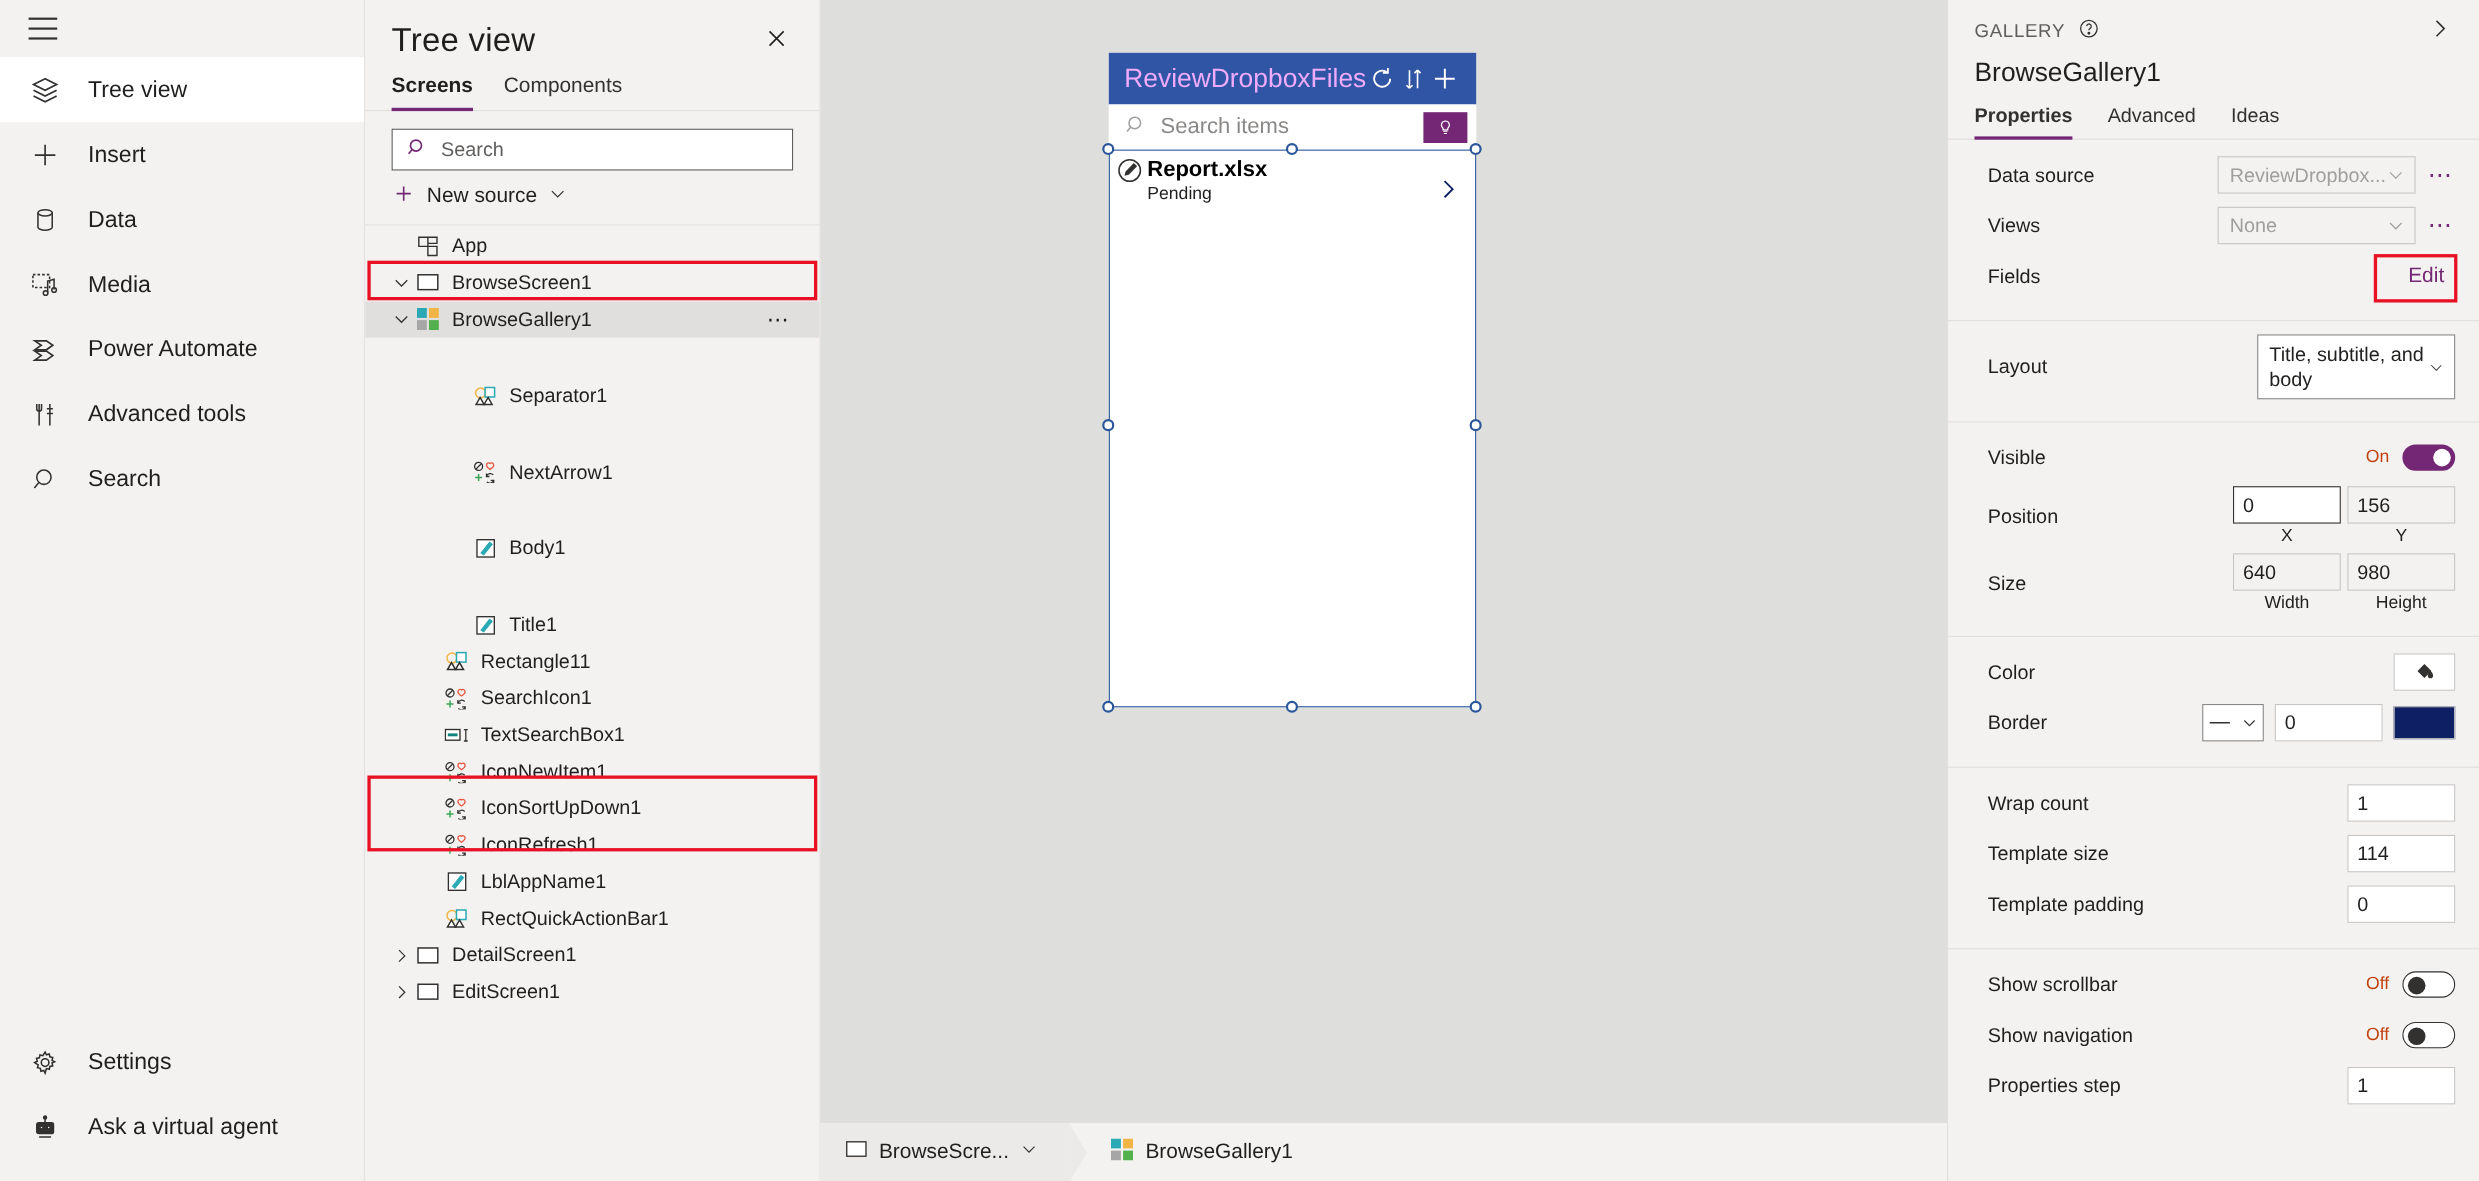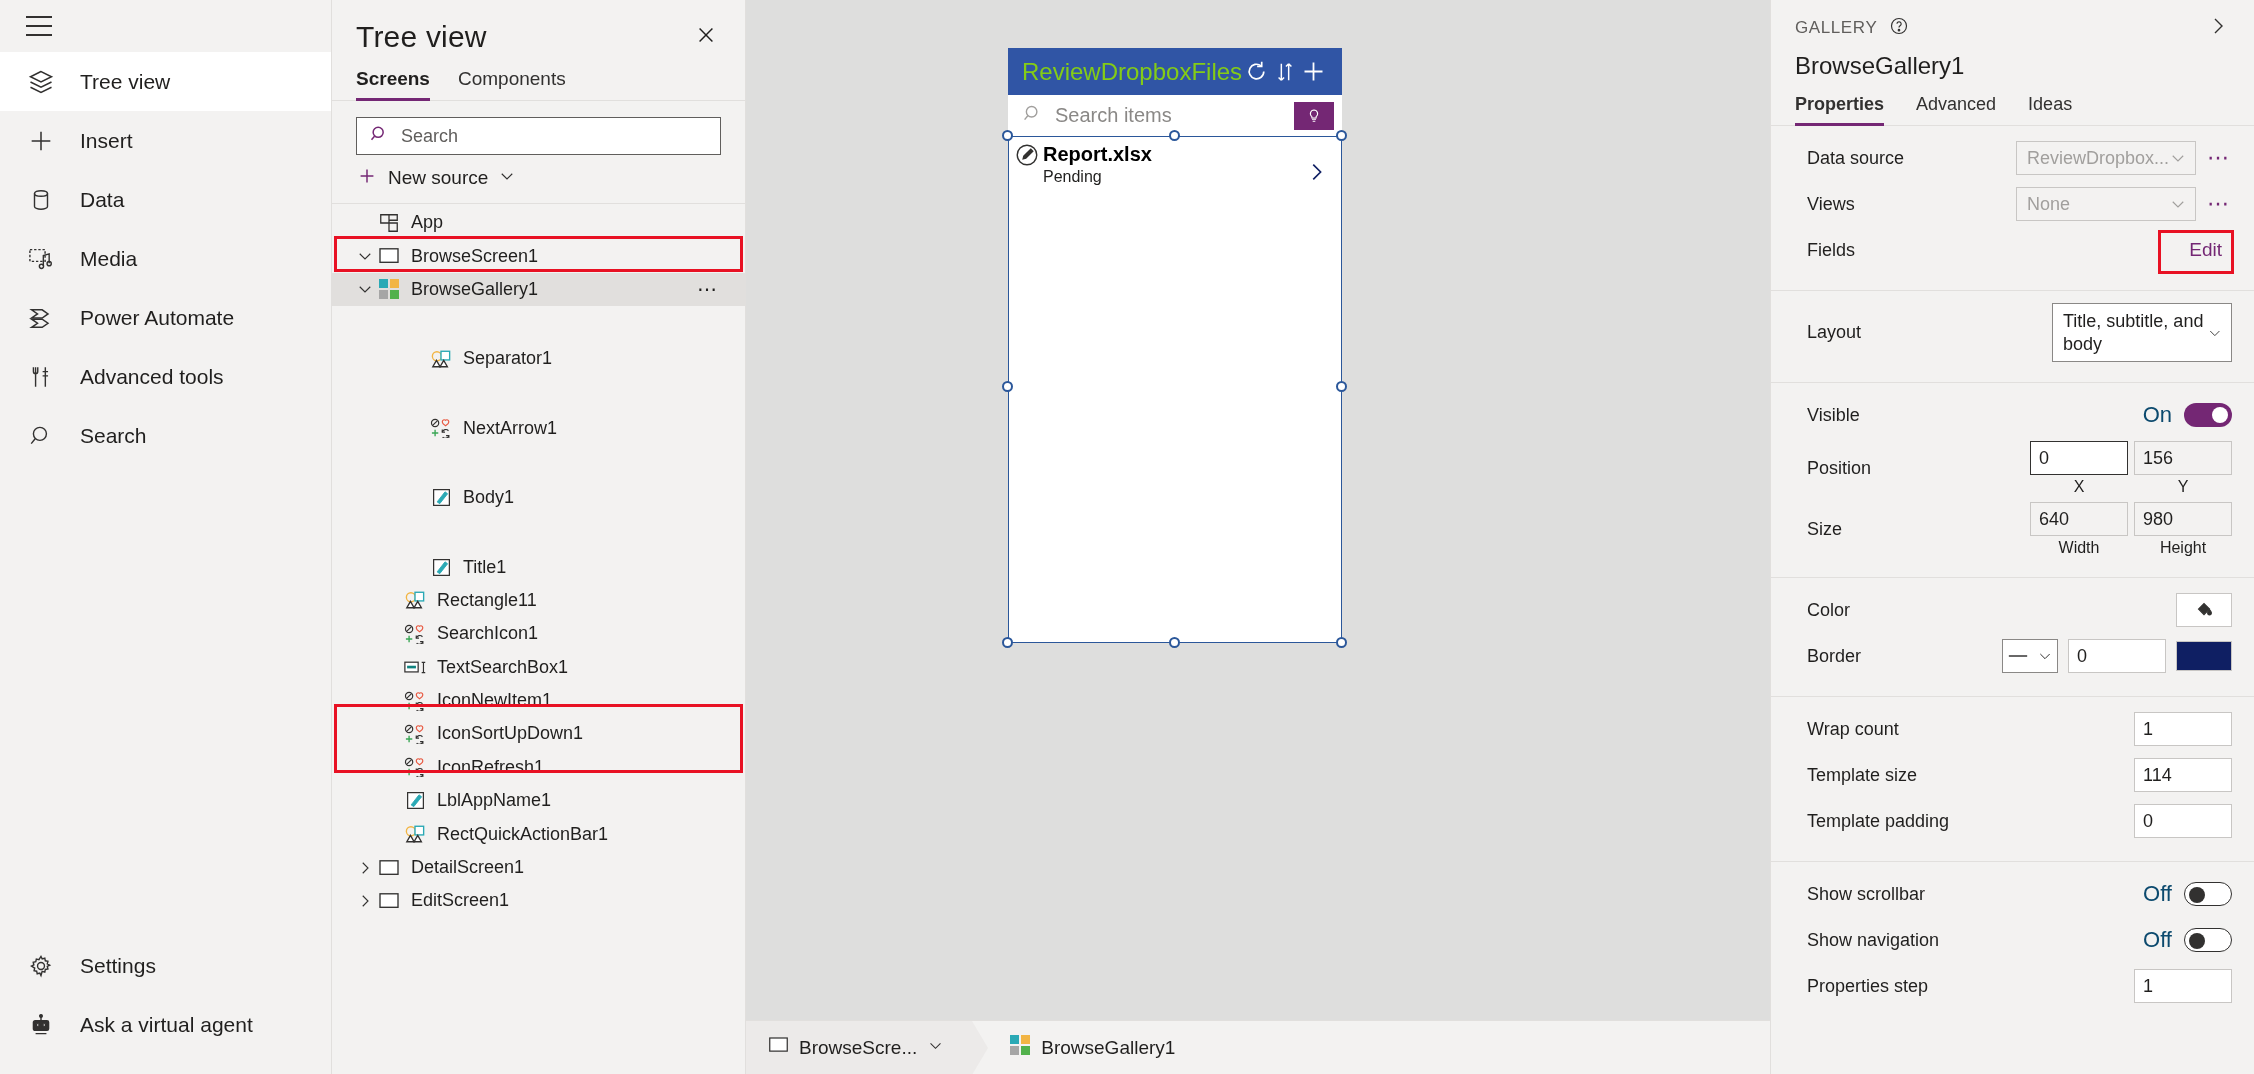--- a/index.html
+++ b/index.html
@@ -75,21 +75,21 @@
 
   
   .canvas-col { flex: 1; display: flex; flex-direction: column; min-width: 0; }
   .canvas { flex: 1; background: #dededd; position: relative; overflow: hidden; }
   .phone {
     position: absolute; left: 262px; top: 48px; width: 334px; height: 595px; background: #fff;
   }
   .phone-header {
     height: 47px; background: #3055a5; display: flex; align-items: center; padding: 0 14px; gap: 0;
   }
-  .phone-title { color: #84cc16; font-size: 24px; white-space: nowrap; }
+  .phone-title { color: #f0abfc; font-size: 24px; white-space: nowrap; }
   .ph-icon { width: 36px; height: 36px; display: flex; align-items: center; justify-content: center; }
   .phone-search {
     height: 41px; background: #fff; display: flex; align-items: center; padding: 0 8px 0 14px; gap: 12px;
   }
   .phone-search-text { color: #8a8886; font-size: 20px; flex: 1; }
   .bulb-btn { width: 40px; height: 28px; background: #742774; display: flex; align-items: center; justify-content: center; }
   .gallery-sel { position: absolute; left: 0; right: 0; top: 88px; bottom: 0; border: 1.6px solid #2b579a; }
   .gal-item { height: 61px; display: flex; align-items: flex-start; padding: 6px 0 0 8px; position: relative; }
   .gal-title { font-size: 20px; font-weight: 700; color: #000; line-height: 1.15; }
   .gal-sub { font-size: 16px; color: #201f1e; margin-top: 2px; }
@@ -148,21 +148,21 @@
     display: flex; align-items: center; justify-content: space-between; padding: 0 8px 0 10px;
     font-size: 18px; color: #a19f9d; cursor: pointer;
   }
   .dots { color: #742774; font-size: 22px; letter-spacing: 2px; width: 26px; text-align: center; cursor: pointer; }
   .edit-link { color: #742774; font-size: 19px; cursor: pointer; padding: 4px 10px; }
   .layout-box {
     width: 180px; min-height: 52px; border: 1px solid #8a8886; background: #fff; display: flex;
     align-items: center; justify-content: space-between; padding: 6px 8px 6px 10px; font-size: 18px;
     color: #201f1e; line-height: 1.25; cursor: pointer;
   }
-  .toggle-label { font-size: 22px; color: #0c4a6e; margin-right: 12px; }
+  .toggle-label { font-size: 16px; color: #c2410c; margin-right: 12px; }
   .toggle { width: 48px; height: 24px; border-radius: 12px; position: relative; cursor: pointer; }
   .toggle.on { background: #742774; }
   .toggle.off { background: #fff; border: 1px solid #323130; }
   .toggle .knob { position: absolute; width: 16px; height: 16px; border-radius: 50%; top: 4px; }
   .toggle.on .knob { background: #fff; right: 4px; }
   .toggle.off .knob { background: #323130; left: 4px; }
   .num-in {
     width: 86px; height: 34px; border: 1px solid #c8c6c4; background: #f3f2f1; font-size: 18px;
     color: #201f1e; display: flex; align-items: center; padding: 0 8px; font-family: inherit;
   }

